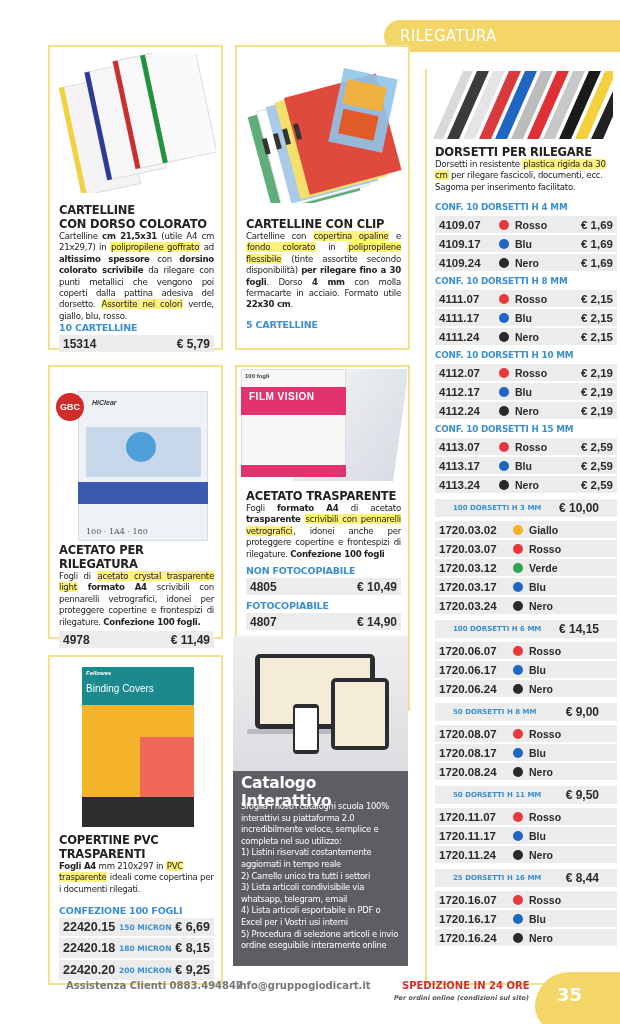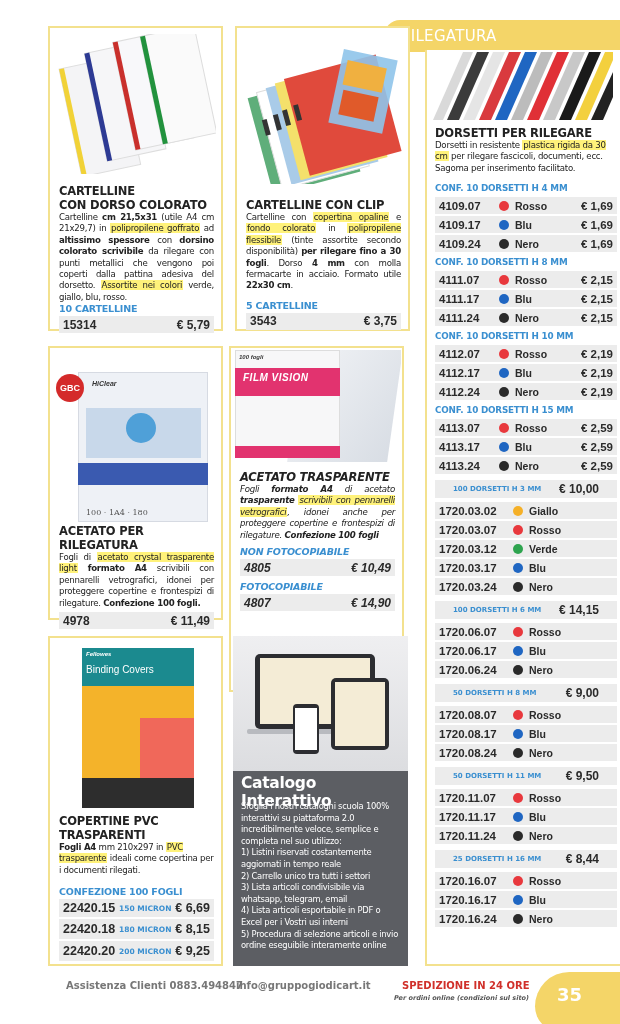--- a/index.html
+++ b/index.html
@@ -1,17 +1,17 @@
 <!DOCTYPE html>
 <html><head>
 <meta charset="utf-8">
 <style>
   * { box-sizing: border-box; margin: 0; padding: 0; }
   body { width: 620px; height: 1024px; background: #ffffff; font-family: "Liberation Sans", sans-serif; position: relative; overflow: hidden; color: #1a1a1a; }
-  .box { position: absolute; border: 2px solid #f3e18e; background: #fff; }
+  .box { position: absolute; border: 2px solid #f3e18e; background: #fff; margin-top: 19px; }
   .ph { position: absolute; overflow: hidden; }
   .title { font-family: "DejaVu Sans", sans-serif; font-weight: bold; font-size: 11.5px; line-height: 14px; color: #222; letter-spacing: -0.2px; }
   .desc { font-family: "DejaVu Sans", sans-serif; font-size: 8.6px; line-height: 11.4px; color: #222; text-align: justify; letter-spacing: -0.25px; }
   .desc b { font-weight: bold; }
   .hl { background: #fff27a; padding: 0 1px; }
   .sub { font-family: "DejaVu Sans", sans-serif; font-weight: bold; font-size: 9.5px; color: #3a8fd0; letter-spacing: -0.2px; }
   .pricerow { display: flex; justify-content: space-between; align-items: center; background: #ececec; height: 17px; padding: 0 4px; font-family: "Liberation Sans", sans-serif; font-weight: bold; font-size: 12px; color: #2a2a2a; }
   .rtable .row { display: flex; align-items: center; background: #ececec; height: 17px; margin-bottom: 2px; padding: 0 4px; font-family: "Liberation Sans", sans-serif; font-weight: bold; font-size: 11.5px; color: #2a2a2a; }
   .rtable .code { width: 58px; }
   .rtable .dot { width: 10px; height: 10px; border-radius: 50%; display: inline-block; margin-right: 6px; margin-left: 2px; }
@@ -79,24 +79,20 @@
         <rect x="92" y="20" width="55" height="75" fill="#8fc4ea" opacity="0.9"></rect>
         <rect x="98" y="30" width="40" height="25" fill="#f0b040"></rect>
         <rect x="100" y="60" width="36" height="25" fill="#e05a2a"></rect>
       </g>
     </svg>
   </div>
   <div style="position:absolute; left:9px; top:170px; width:155px;">
     <div class="title">CARTELLINE CON CLIP</div>
     <div class="desc rich"><span>Cartelline con </span><span class="hl">copertina opaline</span><span> e </span><span class="hl">fondo colorato</span><span> in </span><span class="hl">polipropilene flessibile</span><span> (tinte assortite secondo disponibilità) </span><b>per rilegare fino a 30 fogli</b><span>. Dorso </span><b>4 mm</b><span> con molla fermacarte in acciaio. Formato utile </span><b>22x30 cm</b><span>.</span></div>
     <div class="sub" style="margin-top:8px;">5 CARTELLINE</div>
-    <div class="pricerow" style="margin-top:2px;">
-      <span>3543</span>
-      <span>€ 3,75</span>
-    </div>
   </div>
 </div>
 
 <div class="box" style="left:48px; top:346px; width:175px; height:274px;">
   <div class="ph" style="left:6px; top:20px; width:160px; height:160px;">
     <div style="position:absolute; left:22px; top:4px; width:130px; height:150px; background:#eef1f6; border:1px solid #d6dae2;"></div>
     <div style="position:absolute; left:0; top:6px; width:28px; height:28px; border-radius:50%; background:#d42a2a; color:#fff; font-size:9px; font-weight:bold; text-align:center; line-height:28px;">GBC</div>
     <div style="position:absolute; left:36px; top:12px; font-size:7px; font-style:italic; font-weight:bold; color:#333;">HiClear</div>
     <div style="position:absolute; left:30px; top:40px; width:115px; height:50px; background:#c8d8ea;"></div>
     <div style="position:absolute; left:70px; top:45px; width:30px; height:30px; border-radius:50%; background:#4fa0d8;"></div>
@@ -106,21 +102,21 @@
   <div style="position:absolute; left:9px; top:176px; width:155px;">
     <div class="title">ACETATO PER RILEGATURA</div>
     <div class="desc rich"><span>Fogli di </span><span class="hl">acetato crystal trasparente light</span><span> </span><b>formato A4</b><span> scrivibili con pennarelli vetrografici, idonei per proteggere copertine e frontespizi di rilegature. </span><b>Confezione 100 fogli.</b></div>
     <div class="pricerow" style="margin-top:3px;">
       <span>4978</span>
       <span>€ 11,49</span>
     </div>
   </div>
 </div>
 
-<div class="box" style="left:229px; top:346px; width:175px; height:346px;font-style:italic;">
+<div class="box" style="left:235px; top:346px; width:175px; height:346px;">
   <div class="ph" style="left:4px; top:2px; width:166px; height:116px;">
     <div style="position:absolute; left:60px; top:0; width:100px; height:112px; background:linear-gradient(120deg,#f1f3f6,#d8dde4); transform:skewX(-8deg);"></div>
     <div style="position:absolute; left:0; top:0; width:105px; height:108px; background:#f7f7f8; border:1px solid #ddd;"></div>
     <div style="position:absolute; left:4px; top:4px; font-size:6px; font-weight:bold; color:#333;">100 fogli</div>
     <div style="position:absolute; left:0; top:18px; width:105px; height:28px; background:#e2336f; color:#fff; font-size:10px; font-weight:bold; padding:4px 0 0 8px; letter-spacing:0.5px;">FILM VISION</div>
     <div style="position:absolute; left:0; top:96px; width:105px; height:12px; background:#e2336f;"></div>
   </div>
   <div style="position:absolute; left:9px; top:122px; width:155px;">
     <div class="title">ACETATO TRASPARENTE</div>
     <div class="desc rich"><span>Fogli </span><b>formato A4</b><span> di acetato </span><b>trasparente</b><span> </span><span class="hl">scrivibili con pennarelli vetrografici</span><span>, idonei anche per proteggere copertine e frontespizi di rilegature. </span><b>Confezione 100 fogli</b></div>

